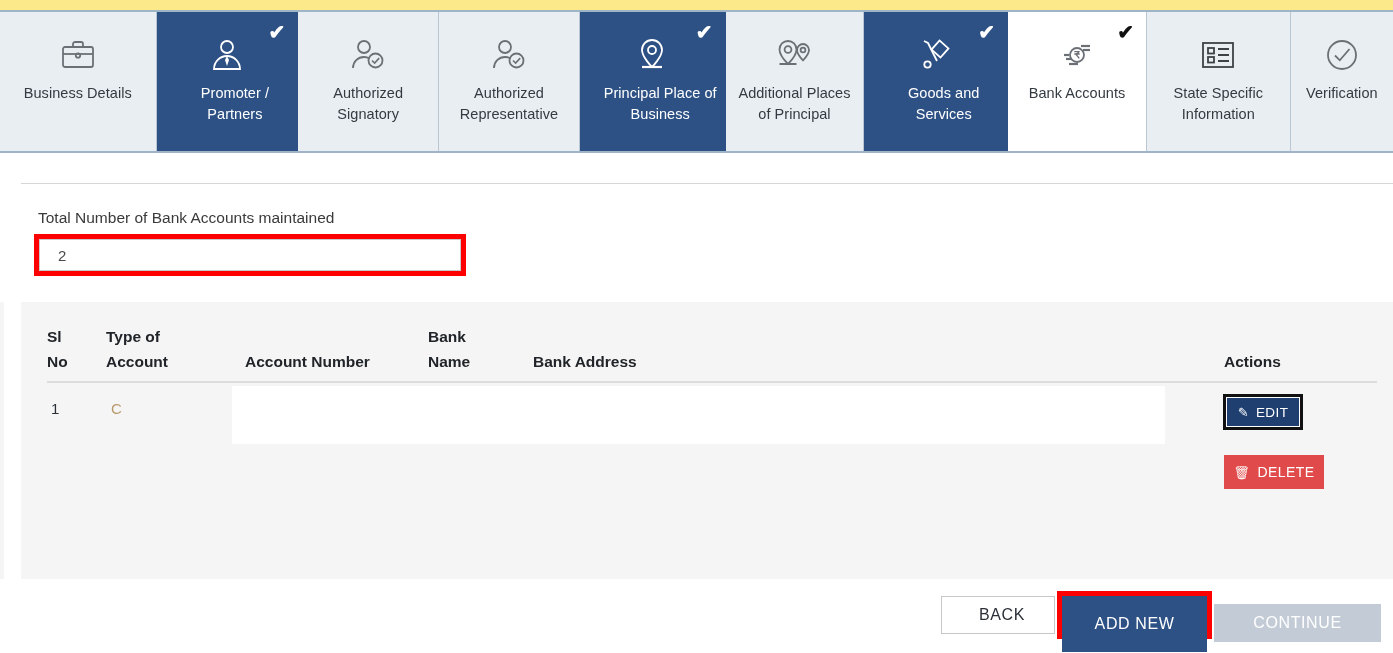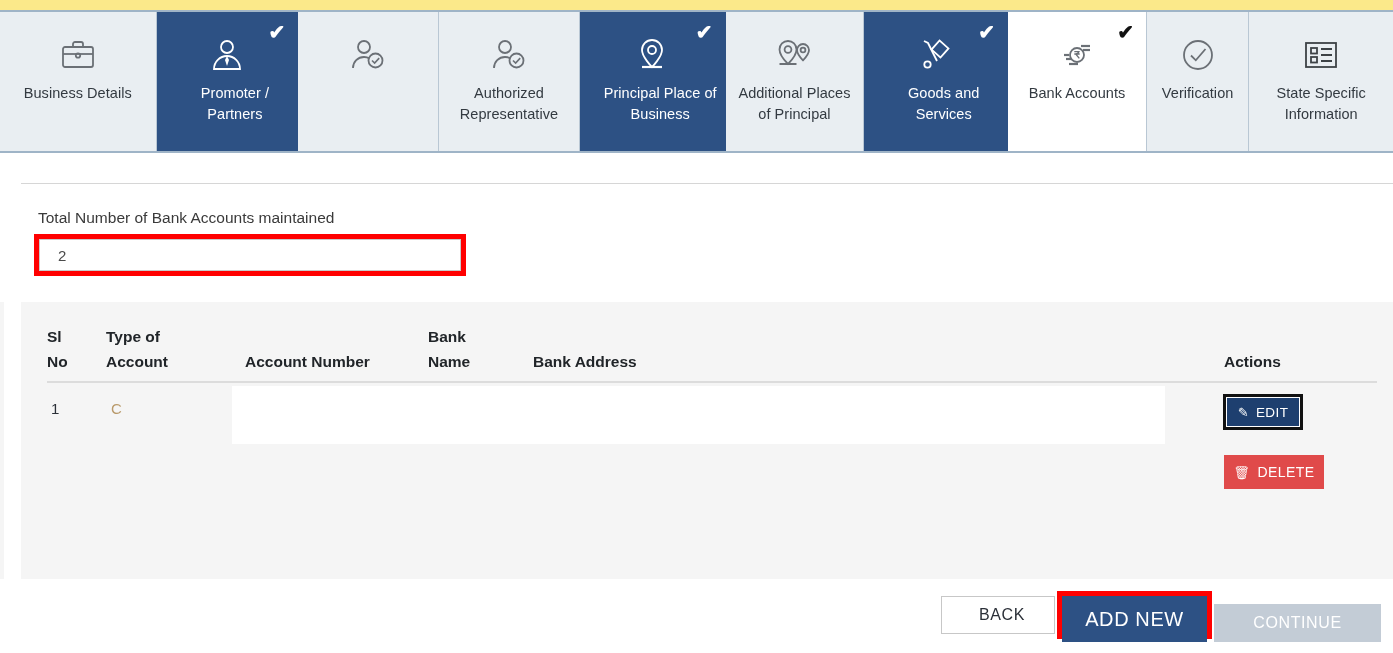--- a/index.html
+++ b/index.html
@@ -153,23 +153,23 @@
     position:absolute; left:941px; top:596px; width:114px; height:38px;
     background:#ffffff; border:1px solid #c7c7c7;
     color:#2b3038; font-size:16px; letter-spacing:0.6px;
     cursor:pointer; font-family:"Liberation Sans", sans-serif;padding-left:8px;
   }
   .redbox-addnew {
     position:absolute; left:1057px; top:591px; width:155px; height:48px;
     border:4px solid #ff0000; background:#ff0000;
   }
   .btn-addnew {
-    position:absolute; left:1062px; top:596px; width:145px; height:46px;
+    position:absolute; left:1062px; top:596px; width:145px; height:56px;
     background:#2d5184; border:none; color:#ffffff;
-    font-size:20px; letter-spacing:0.6px;
+    font-size:16px; letter-spacing:0.6px;
     cursor:pointer; font-family:"Liberation Sans", sans-serif;
   }
   .btn-continue {
     position:absolute; left:1214px; top:596px; width:167px; height:38px;
     background:#c3ccd6; border:none; color:#ffffff;
     font-size:16px; letter-spacing:0.6px;
     cursor:default; font-family:"Liberation Sans", sans-serif;margin-top:8px;
   }
 </style>
 </head>
@@ -208,20 +208,21 @@
 
     <div class="tab w2">
       <span class="ico">
         <svg width="36" height="32" viewBox="0 0 36 32" fill="none" stroke="#6b7076" stroke-width="1.8">
           <circle cx="14" cy="8" r="6"></circle>
           <path d="M3 29c0-6.1 4.9-11 11-11 2 0 3.9.5 5.5 1.5"></path>
           <circle cx="25.5" cy="21.5" r="7"></circle>
           <path d="M22 21.5l2.6 2.6 4.6-5" stroke-width="1.6"></path>
         </svg>
       </span>
+      <span class="lbl">Authorized Signatory</span>
     </div>
 
     <div class="tab w3">
       <span class="ico">
         <svg width="36" height="32" viewBox="0 0 36 32" fill="none" stroke="#6b7076" stroke-width="1.8">
           <circle cx="14" cy="8" r="6"></circle>
           <path d="M3 29c0-6.1 4.9-11 11-11 2 0 3.9.5 5.5 1.5"></path>
           <circle cx="25.5" cy="21.5" r="7"></circle>
           <path d="M22 21.5l2.6 2.6 4.6-5" stroke-width="1.6"></path>
         </svg>
@@ -275,42 +276,42 @@
           <line x1="24" y1="8" x2="33" y2="8" stroke-width="2.2"></line>
           <line x1="26" y1="12" x2="33" y2="12" stroke-width="2.2"></line>
           <line x1="7" y1="17" x2="12" y2="17" stroke-width="2.2"></line>
           <line x1="9" y1="21" x2="14" y2="21" stroke-width="2.2"></line>
           <line x1="12" y1="26" x2="21" y2="26" stroke-width="2.2"></line>
         </svg>
       </span>
       <span class="lbl">Bank Accounts</span>
     </div>
 
-    <div class="tab w9">
-      <span class="ico">
-        <svg width="36" height="36" viewBox="0 0 36 36" fill="none" stroke="#6b7076" stroke-width="1.8">
-          <circle cx="18" cy="18" r="14"></circle>
-          <path d="M11 18.5l4.8 4.8L25.5 12" stroke-width="1.8"></path>
-        </svg>
-      </span>
-      <span class="lbl">Verification</span>
-    </div>
-
     <div class="tab w8">
       <span class="ico">
         <svg width="34" height="28" viewBox="0 0 34 28" fill="none" stroke="#3d4246" stroke-width="1.8">
           <rect x="2" y="2" width="30" height="24"></rect>
           <rect x="7" y="7" width="6" height="5.5"></rect>
           <rect x="7" y="16" width="6" height="5.5"></rect>
           <line x1="17" y1="8" x2="28" y2="8" stroke-width="2"></line>
           <line x1="17" y1="14" x2="28" y2="14" stroke-width="2"></line>
           <line x1="17" y1="20" x2="28" y2="20" stroke-width="2"></line>
         </svg>
       </span>
       <span class="lbl">State Specific Information</span>
+    </div>
+
+    <div class="tab w9">
+      <span class="ico">
+        <svg width="36" height="36" viewBox="0 0 36 36" fill="none" stroke="#6b7076" stroke-width="1.8">
+          <circle cx="18" cy="18" r="14"></circle>
+          <path d="M11 18.5l4.8 4.8L25.5 12" stroke-width="1.8"></path>
+        </svg>
+      </span>
+      <span class="lbl">Verification</span>
     </div>
 
   </div>
 
   <div class="body-divider"></div>
 
   <div class="field-label">Total Number of Bank Accounts maintained</div>
 
   <div class="redbox-input"></div>
   <input class="count-input" type="text" value="2" style="">

